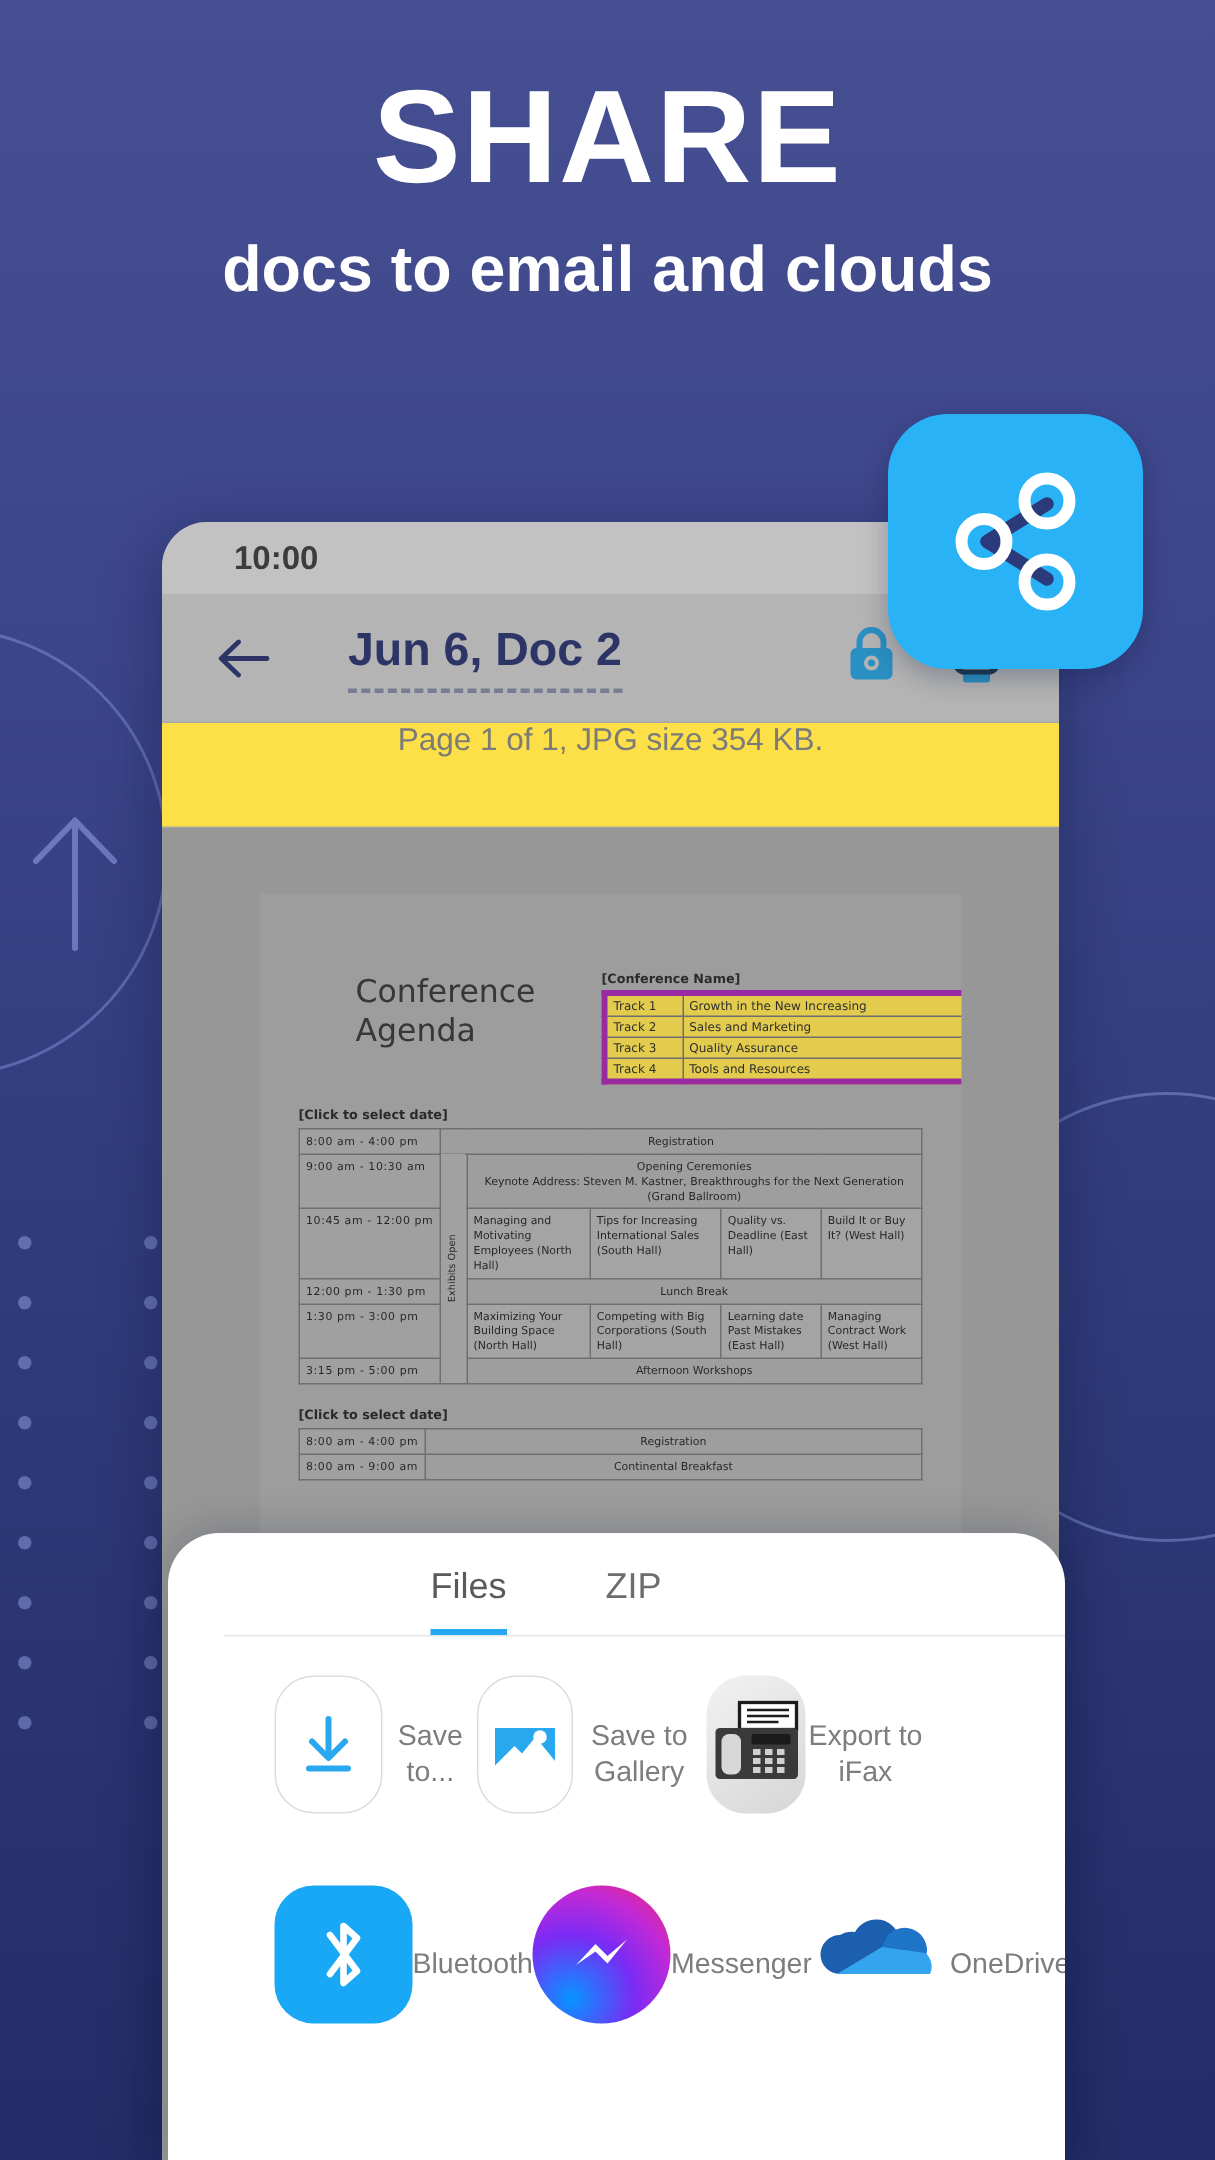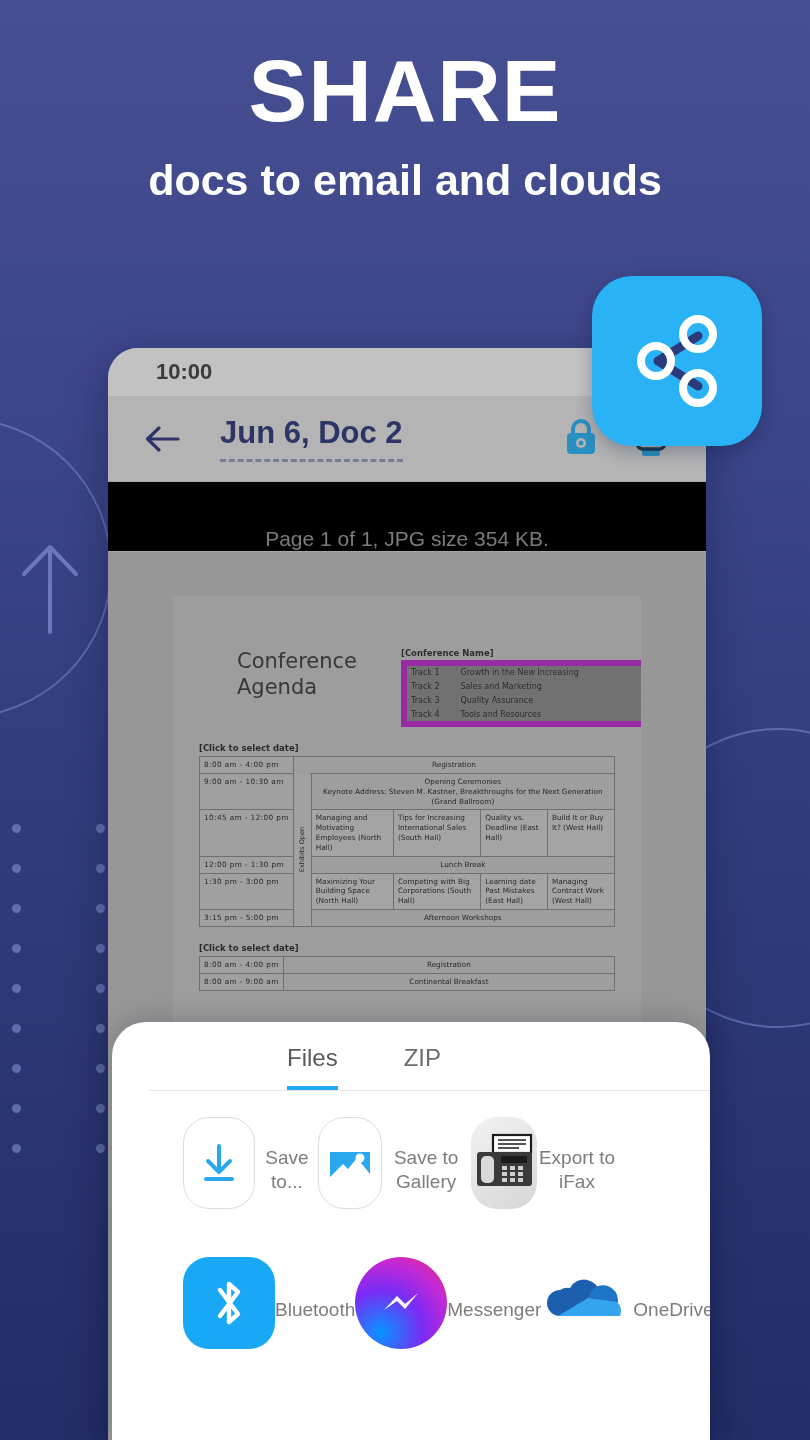--- a/index.html
+++ b/index.html
@@ -47,48 +47,48 @@
     background:#a3a3a3; border-radius:30px 30px 0 0; overflow:hidden; z-index:20;
     box-shadow:0 10px 40px rgba(8,14,45,.35);
   }
   .statusbar {
     height:48px; background:#c2c2c2; display:flex; align-items:center; padding-left:48px;
   }
   .statusbar .clock { color:#3c3c3c; font-size:22px; font-weight:bold; }
 
   .appbar {
     height:86px; background:#b4b4b4; display:flex; align-items:center;
-    padding:0 38px 0 34px; gap:24px; border-bottom:1px solid #a8a8a8;text-decoration:underline;
+    padding:0 38px 0 34px; gap:36px; border-bottom:1px solid #a8a8a8;text-decoration:underline;
   }
   .back-arrow { width:40px; height:40px; flex:none; }
   .doc-title-wrap { flex:1; padding-left:14px; }
   .doc-title {
     color:#2c3566; font-size:31px; font-weight:bold; display:inline-block;
     padding-bottom:8px; border-bottom:3px dashed rgba(70,80,120,.55);
   }
   .appbar-icons { display:flex; align-items:center; gap:34px; }
 
   .pageinfo {
-    height:70px; background:#000000; display:flex; align-items:flex-end; justify-content:center;
+    height:70px; background:#fde047; display:flex; align-items:flex-start; justify-content:center;
     color:#7b7b7b; font-size:21px; border-bottom:1px solid #a6a6a6;
   }
 
   .viewer { position:relative; background:#a0a0a0; height:100%; }
   .paper {
     position:absolute; left:65px; top:44px; width:468px; height:600px;
     background:#a8a8a8; padding:30px 26px; overflow:hidden;
   }
 
   
   .docrow1 { display:flex; align-items:flex-start; gap:14px; margin:22px 0 0 38px; }
   .doc-h {
     font-family:"DejaVu Sans", sans-serif; font-size:21px; color:#2b2b2b;
     line-height:1.25; width:150px; flex:none;
   }
-  .tracks { border:6px solid #a21caf; border-collapse:collapse; width:259px; background:#737373; }
+  .tracks { border:4px solid #a21caf; border-collapse:collapse; width:259px; background:#fde047; }
   .tracks td {
     border:1px solid #6f6f6f; font-size:8px; color:#1d1d1d; padding:2px 4px;
     font-family:"DejaVu Sans", sans-serif;
   }
   .tracks td:first-child { width:52px; }
   .conf-name { font-size:8.5px; color:#1d1d1d; font-weight:bold; margin-bottom:2px;
                font-family:"DejaVu Sans", sans-serif; }
 
   .sel-date { font-size:8.5px; color:#1a1a1a; font-weight:bold; margin:16px 0 3px;
               font-family:"DejaVu Sans", sans-serif; }

